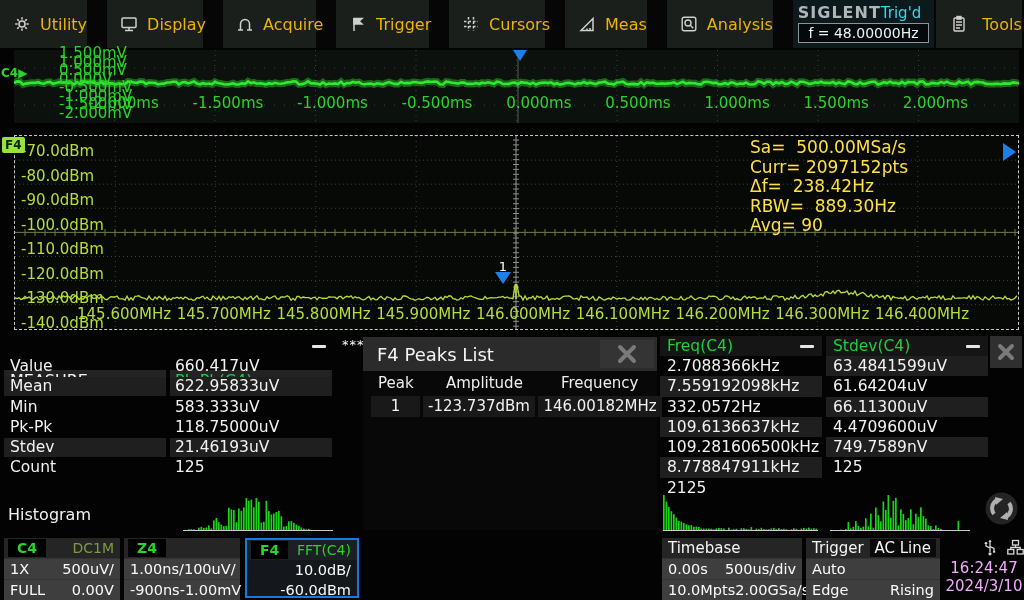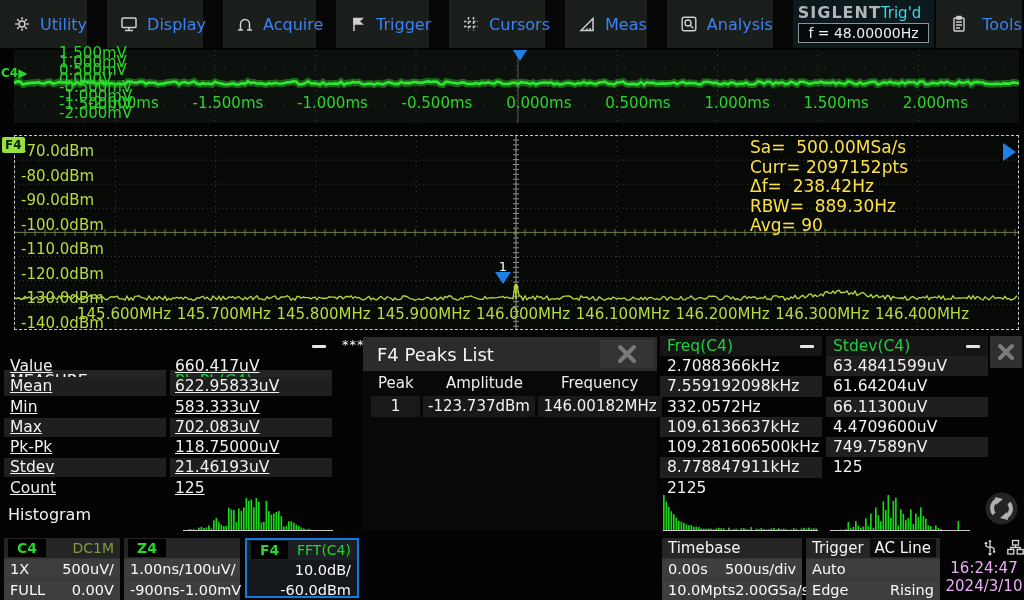--- a/index.html
+++ b/index.html
@@ -4,21 +4,21 @@
 <style>
   html,body{margin:0;padding:0;background:#000;}
   .scope{position:relative;width:1024px;height:600px;background:#020302;overflow:hidden;
          font-family:"DejaVu Sans","Liberation Sans",sans-serif;color:#e0e0e0;
          -webkit-font-smoothing:antialiased;}
   .abs{position:absolute;}
   
   .menubar{position:absolute;left:0;top:0;width:1024px;height:48px;background:#050605;
            display:flex;align-items:stretch;}
   .menu-item{background:#1b1f1b;margin-right:20px;display:flex;align-items:center;
-             padding-left:13px;gap:9px;font-size:16px;color:#3b82f6;box-sizing:border-box;}
+             padding-left:13px;gap:9px;font-size:16px;color:#eab308;box-sizing:border-box;}
   .menu-item svg{flex:0 0 auto;}
   .brandbox{background:#0c191d;margin-right:2px;display:flex;flex-direction:column;box-sizing:border-box;padding:2px 5px;}
   .brandrow{display:flex;justify-content:space-between;align-items:center;height:21px;}
   .brand{font-weight:bold;font-size:16px;letter-spacing:1px;color:#b2b6b9;}
   .trigd{font-size:15px;color:#35d8e8;padding-right:8px;}
   .freadout{height:18px;border:1px solid #8e9496;background:#04090b;color:#f0f0f0;
             font-size:14px;display:flex;align-items:center;justify-content:center;}
   
   .timewin{position:absolute;left:14px;top:50px;width:1005px;height:73px;background:#0d110d;}
   .tlabels{position:absolute;left:74px;top:44px;width:880px;display:flex;justify-content:space-between;
@@ -40,21 +40,21 @@
   .fftinfo{position:absolute;left:735px;top:2px;font-size:17px;color:#fde047;}
   .fftinfo span{display:block;height:19.6px;line-height:19.6px;white-space:pre;}
   .tri-right{position:absolute;width:0;height:0;border-top:9px solid transparent;
              border-bottom:9px solid transparent;border-left:13px solid #1f7fe8;}
   .peak1{position:absolute;left:482px;top:123px;color:#fff;font-size:13px;width:12px;text-align:center;}
   
   .measure{position:absolute;left:0;top:336px;width:337px;}
   .m-head{position:relative;height:21px;}
   .m-head .cell{position:absolute;top:0;height:21px;background:#232323;line-height:21px;margin-top:34px;}
   .m-row{position:relative;height:20.3px;font-size:15.5px;}
-  .m-row span{position:absolute;top:0;height:19px;line-height:19.5px;color:#f2f2f2;text-decoration:underline;}
+  .m-row span{position:absolute;top:0;height:19px;line-height:19.5px;color:#f2f2f2;}
   .m-row .lab{left:4px;width:162px;padding-left:6px;box-sizing:border-box;}
   .m-row .val{left:170px;width:162px;padding-left:5px;box-sizing:border-box;}
   .m-row.r-odd .lab,.m-row.r-odd .val{background:#1f1f1f;}
   .dash{display:inline-block;width:14px;height:3px;background:#e6e6e6;border-radius:1px;}
   
   .dialog{position:absolute;left:363px;top:337px;width:294px;height:193px;background:#080808;}
   .d-title{height:34px;background:#2b2b2b;display:flex;align-items:center;padding-left:14px;
            font-size:18px;color:#f5f5f5;}
   .d-close{position:absolute;right:3px;top:3px;width:54px;height:28px;background:#343434;
            display:flex;align-items:center;justify-content:center;}
@@ -427,24 +427,20 @@
         <div class="m-row r-odd">
           <span class="lab">Mean</span>
           <span class="val">622.95833uV</span>
         </div>
 
         <div class="m-row r-even">
           <span class="lab">Min</span>
           <span class="val">583.333uV</span>
         </div>
 
-        <div class="m-row r-odd">
-          <span class="lab">Max</span>
-          <span class="val">702.083uV</span>
-        </div>
 
         <div class="m-row r-even">
           <span class="lab">Pk-Pk</span>
           <span class="val">118.75000uV</span>
         </div>
 
         <div class="m-row r-odd">
           <span class="lab">Stdev</span>
           <span class="val">21.46193uV</span>
         </div>

